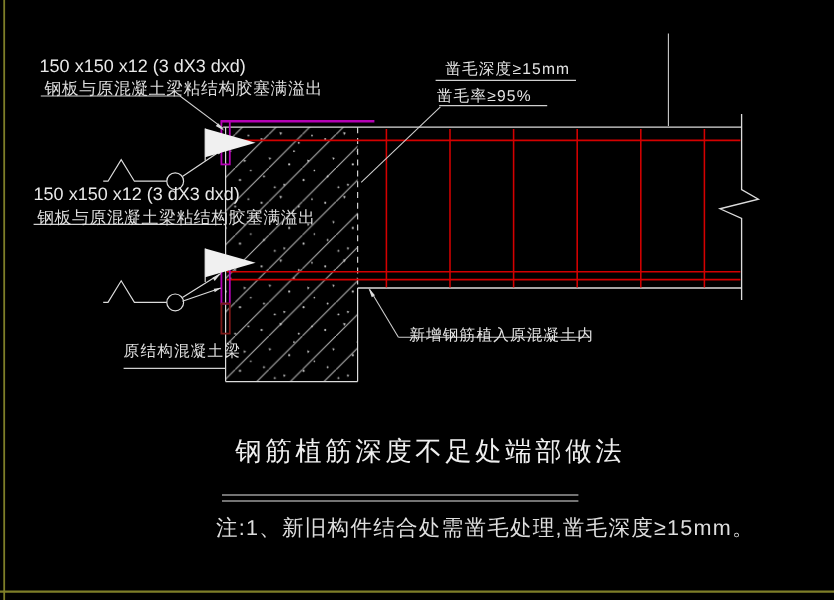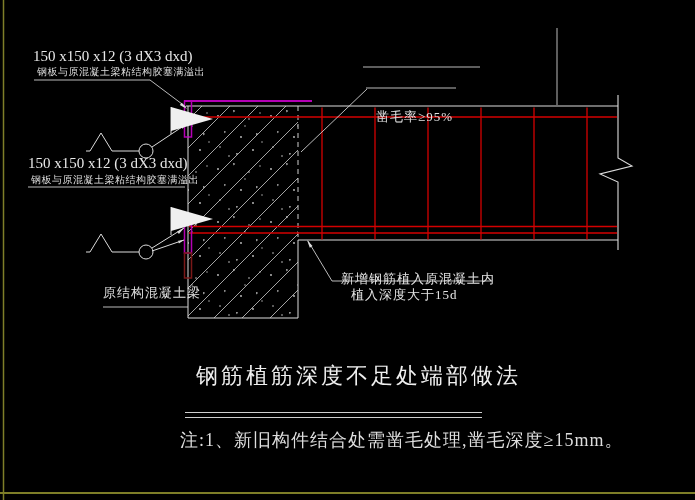--- a/index.html
+++ b/index.html
@@ -1,21 +1,21 @@
 <!DOCTYPE html>
 <html><head>
 <meta charset="utf-8">
 <style>
   html,body{margin:0;padding:0;background:#000;}
   .canvas{position:relative;width:695px;height:500px;background:#000;overflow:hidden;
-          font-family:Liberation Serif, serif;}
+          font-family:Liberation Sans, sans-serif;}
   svg.draw{position:absolute;left:0;top:0;}
   .lbl{position:absolute;color:#e2e2e2;white-space:nowrap;line-height:1.1;}
   .spec-size{font-size:15px;letter-spacing:0px;color:#e8e8e8;}
-  .spec-note{font-size:10px;color:#dedede;letter-spacing:0.5px;}
+  .spec-note{font-size:14px;color:#dedede;letter-spacing:0.5px;}
   .ann{font-size:13px;color:#e4e4e4;letter-spacing:1px;}
   .ann-sm{font-size:13px;color:#e0e0e0;letter-spacing:1px;}
   .title{font-size:22px;color:#efefef;letter-spacing:3px;}
   .note{font-size:18px;color:#dedede;letter-spacing:1px;}
 </style>
 </head>
 <body>
 
 <div class="canvas">
 
@@ -129,25 +129,25 @@
       <line x1="185" y1="417.5" x2="482" y2="417.5" stroke="#e6e6e6"></line>
     </g>
   </svg>
 
   <div class="lbl spec-size" style="left:33px;top:48px;">150 x150 x12 (3 dX3 dxd)</div>
   <div class="lbl spec-note" style="left:37px;top:66px;">钢板与原混凝土梁粘结构胶塞满溢出</div>
 
   <div class="lbl spec-size" style="left:28px;top:155px;">150 x150 x12 (3 dX3 dxd)</div>
   <div class="lbl spec-note" style="left:31px;top:174px;">钢板与原混凝土梁粘结构胶塞满溢出</div>
 
-  <div class="lbl ann" style="left:376px;top:73px;margin-top:37px;">凿毛率≥95%</div>
+  <div class="lbl ann" style="left:371px;top:51px;">凿毛深度≥15mm</div>
+  <div class="lbl ann" style="left:364px;top:73px;">凿毛率≥95%</div>
 
 
   <div class="lbl ann-sm" style="left:103px;top:286px;">原结构混凝土梁</div>
 
   <div class="lbl ann" style="left:341px;top:272px;">新增钢筋植入原混凝土内</div>
-  <div class="lbl ann" style="left:351px;top:288px;">植入深度大于15d</div>
 
   <div class="lbl title" style="left:196px;top:364px;">钢筋植筋深度不足处端部做法</div>
 
   <div class="lbl note" style="left:180px;top:431px;">注:1、新旧构件结合处需凿毛处理,凿毛深度≥15mm。</div>
 
 </div>
 
 </body></html>

